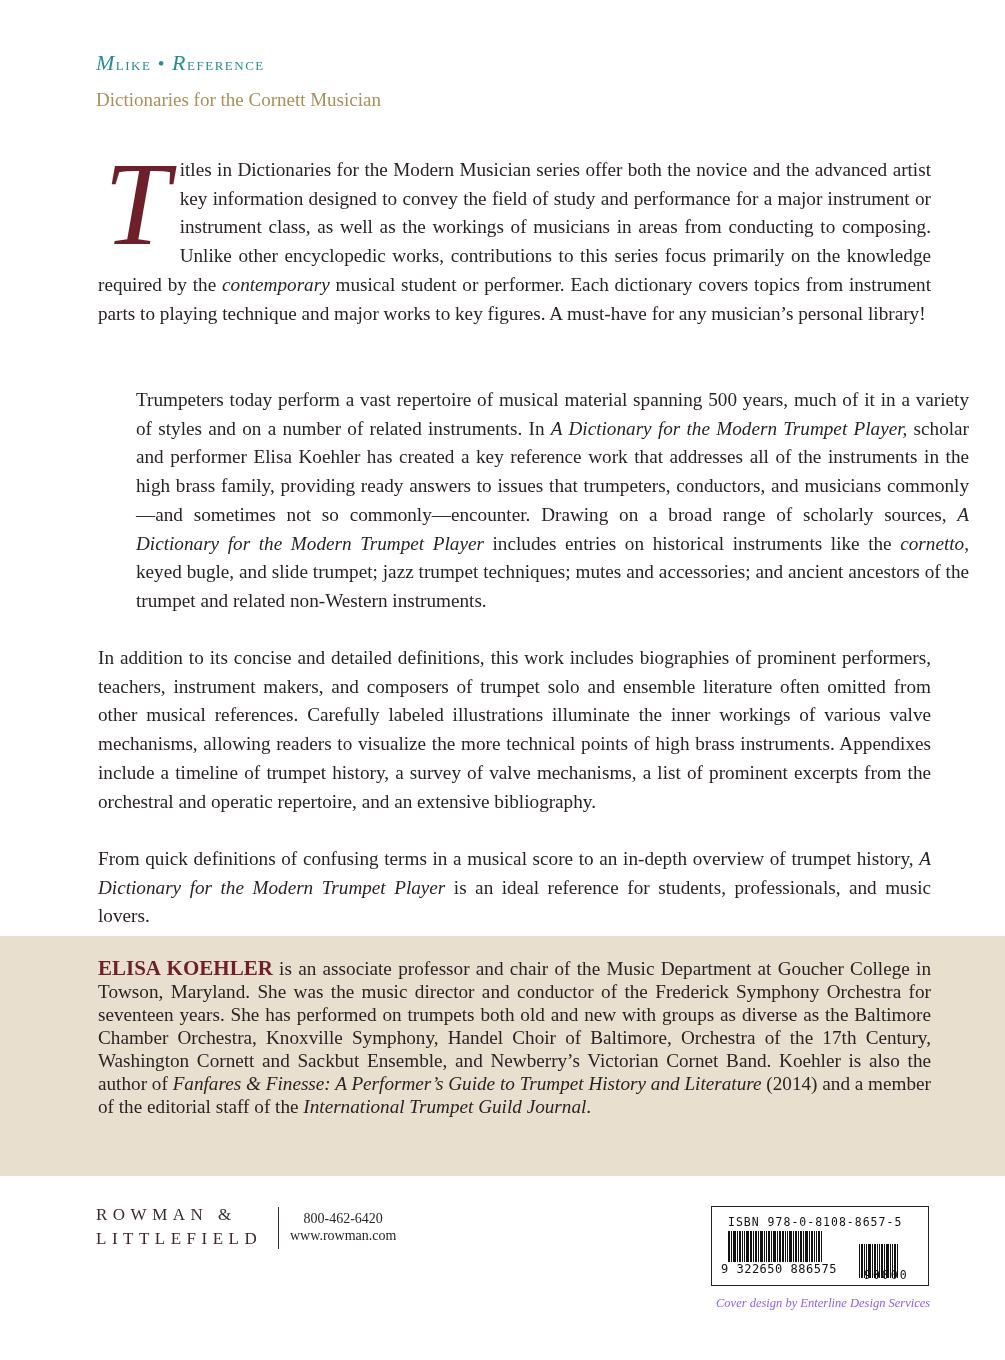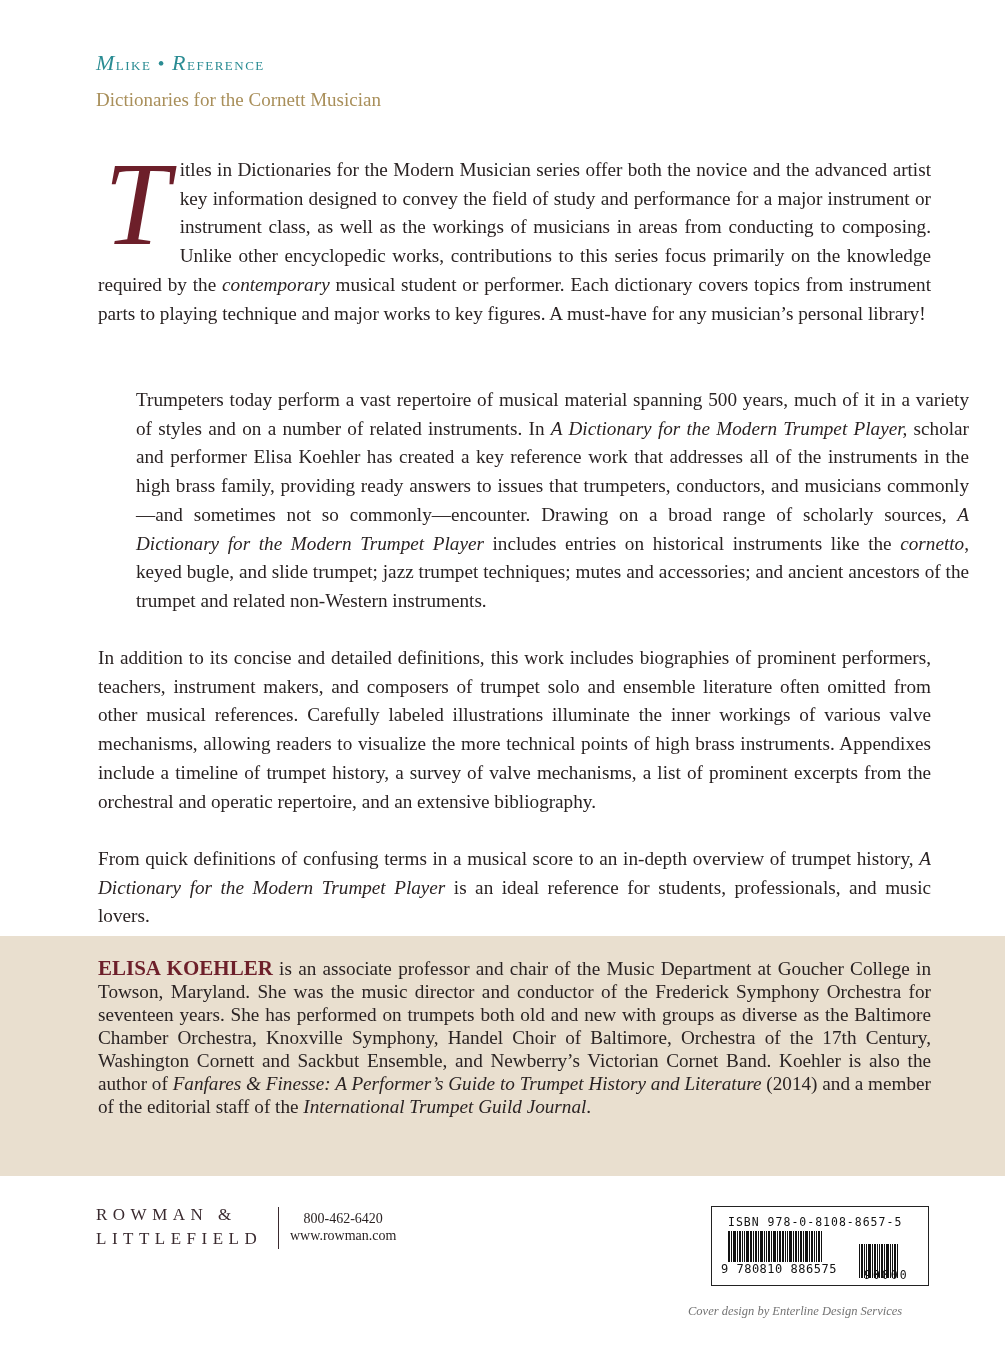--- a/index.html
+++ b/index.html
@@ -48,21 +48,21 @@
   }
   .bars-main { position: absolute; left: 16px; top: 24px; width: 118px; height: 38px; display: flex; align-items: flex-end; gap: 1px; }
   .bars-price { position: absolute; left: 147px; top: 37px; width: 60px; height: 34px; display: flex; align-items: flex-end; gap: 1px; }
   .bar { background: #111; height: 100%; }
   .price-text {
     position: absolute; left: 152px; top: 21px; font-family: "DejaVu Sans Mono", monospace; font-size: 11.5px; letter-spacing: 2px; color: #111; margin-top: 40px;
   }
   .barcode-num {
     position: absolute; left: 7px; top: 55px; font-family: "DejaVu Sans Mono", monospace; font-size: 12px; color: #111; background: #fff; padding: 0 2px; letter-spacing: 0.5px;
   }
-  .credit { position: absolute; left: 688px; top: 1296px; font-size: 12.5px; font-style: italic; color: #737373; margin-top: 8px; }
+  .credit { position: absolute; left: 716px; top: 1296px; font-size: 12.5px; font-style: italic; color: #8b5cf6; }
   i { font-style: italic; }
 </style>
 </head>
 <body>
 
 <div class="series-label">
   <span class="cap">M</span><span>like</span>
   <span>•</span>
   <span class="cap">R</span><span>eference</span>
 </div>
@@ -149,15 +149,15 @@
       <div class="bar" style="width:1px"></div>
       <div class="bar" style="width:1px"></div>
       <div class="bar" style="width:2px"></div>
       <div class="bar" style="width:1px"></div>
       <div class="bar" style="width:3px"></div>
       <div class="bar" style="width:1px"></div>
       <div class="bar" style="width:1px"></div>
       <div class="bar" style="width:2px"></div>
       <div class="bar" style="width:1px"></div>
   </div>
-  <div class="barcode-num">9 780810 886575</div>
+  <div class="barcode-num">9 322650 886575</div>
 </div>
 <div class="credit">Cover design by Enterline Design Services</div>
 
 </body></html>

